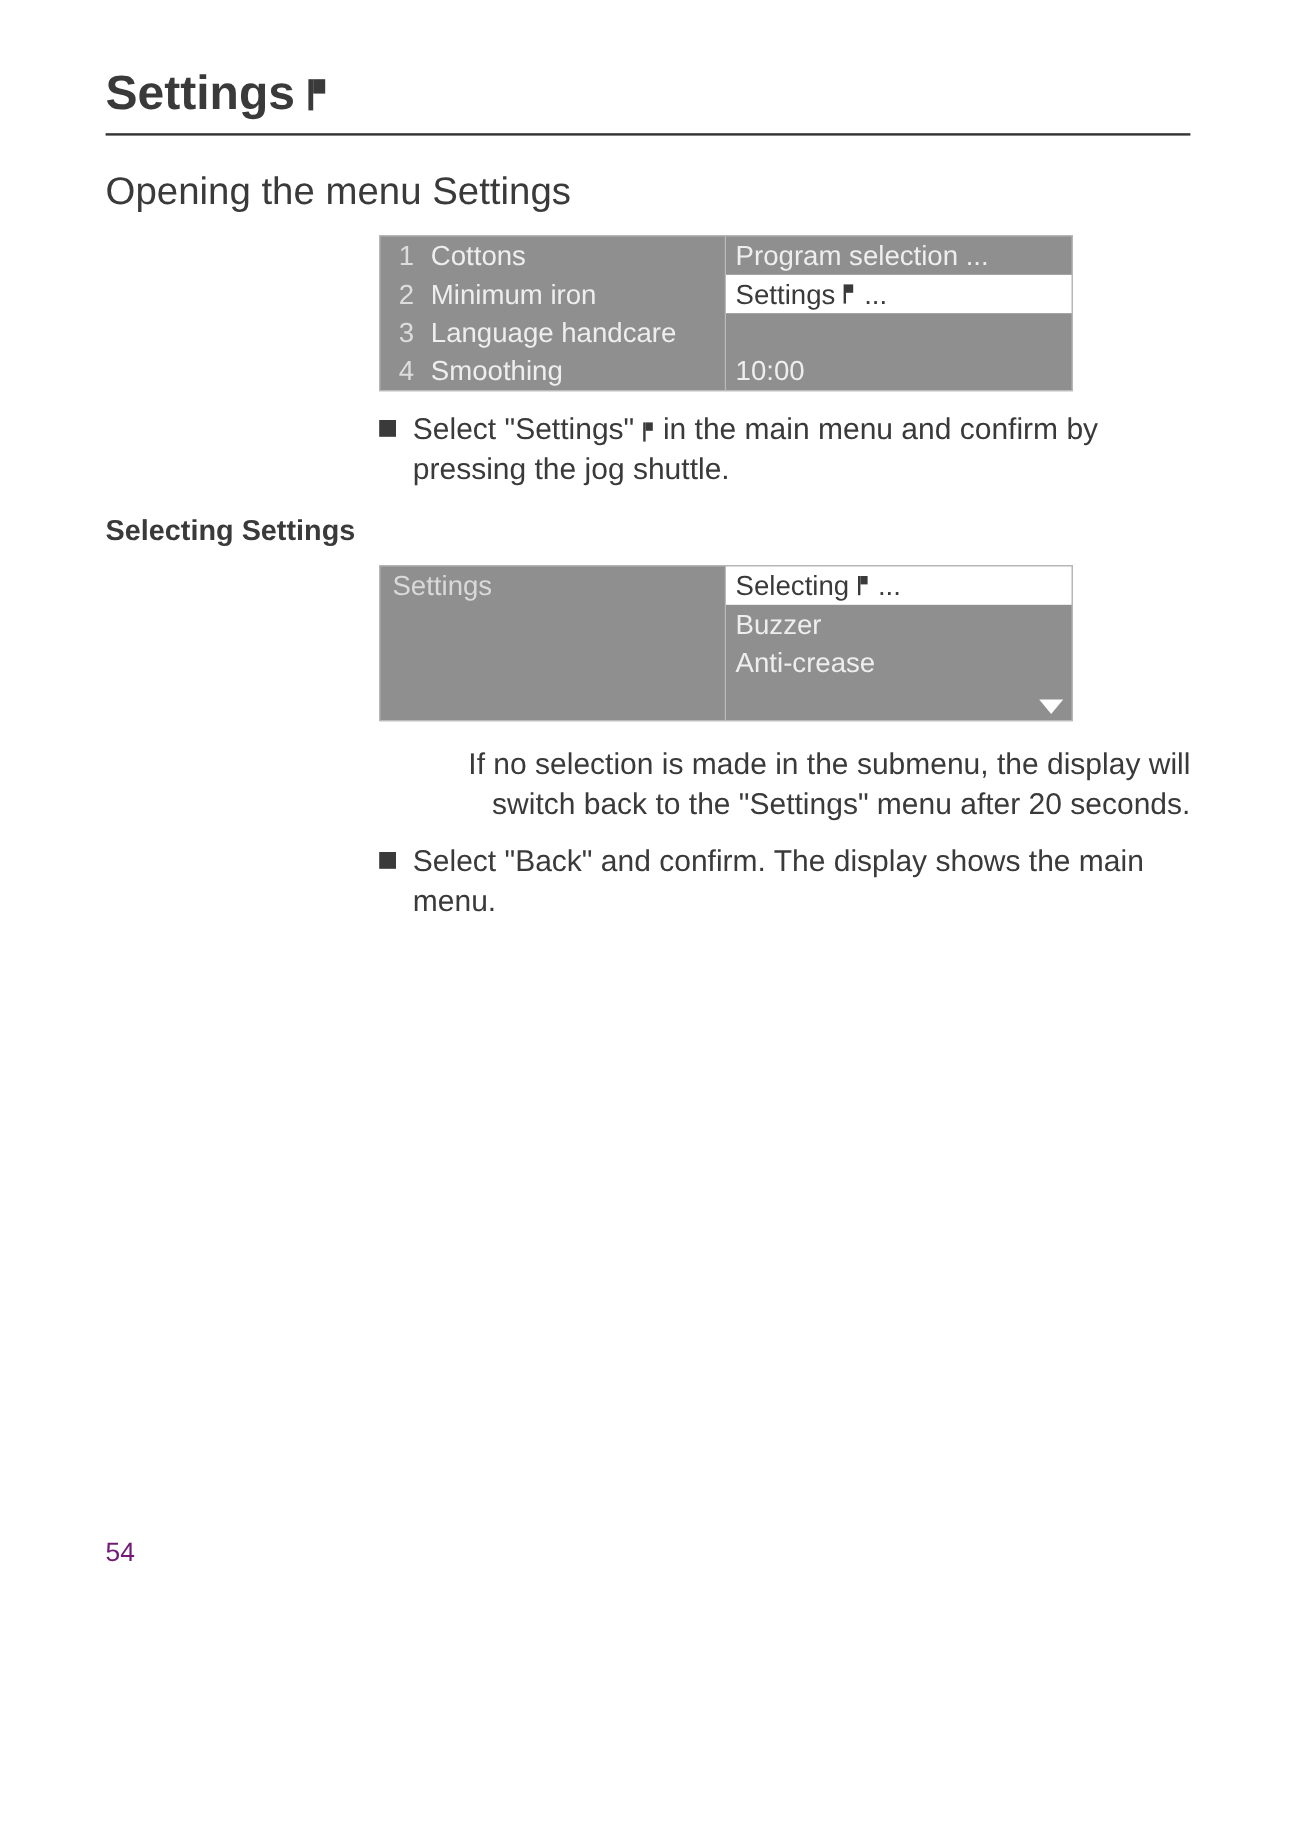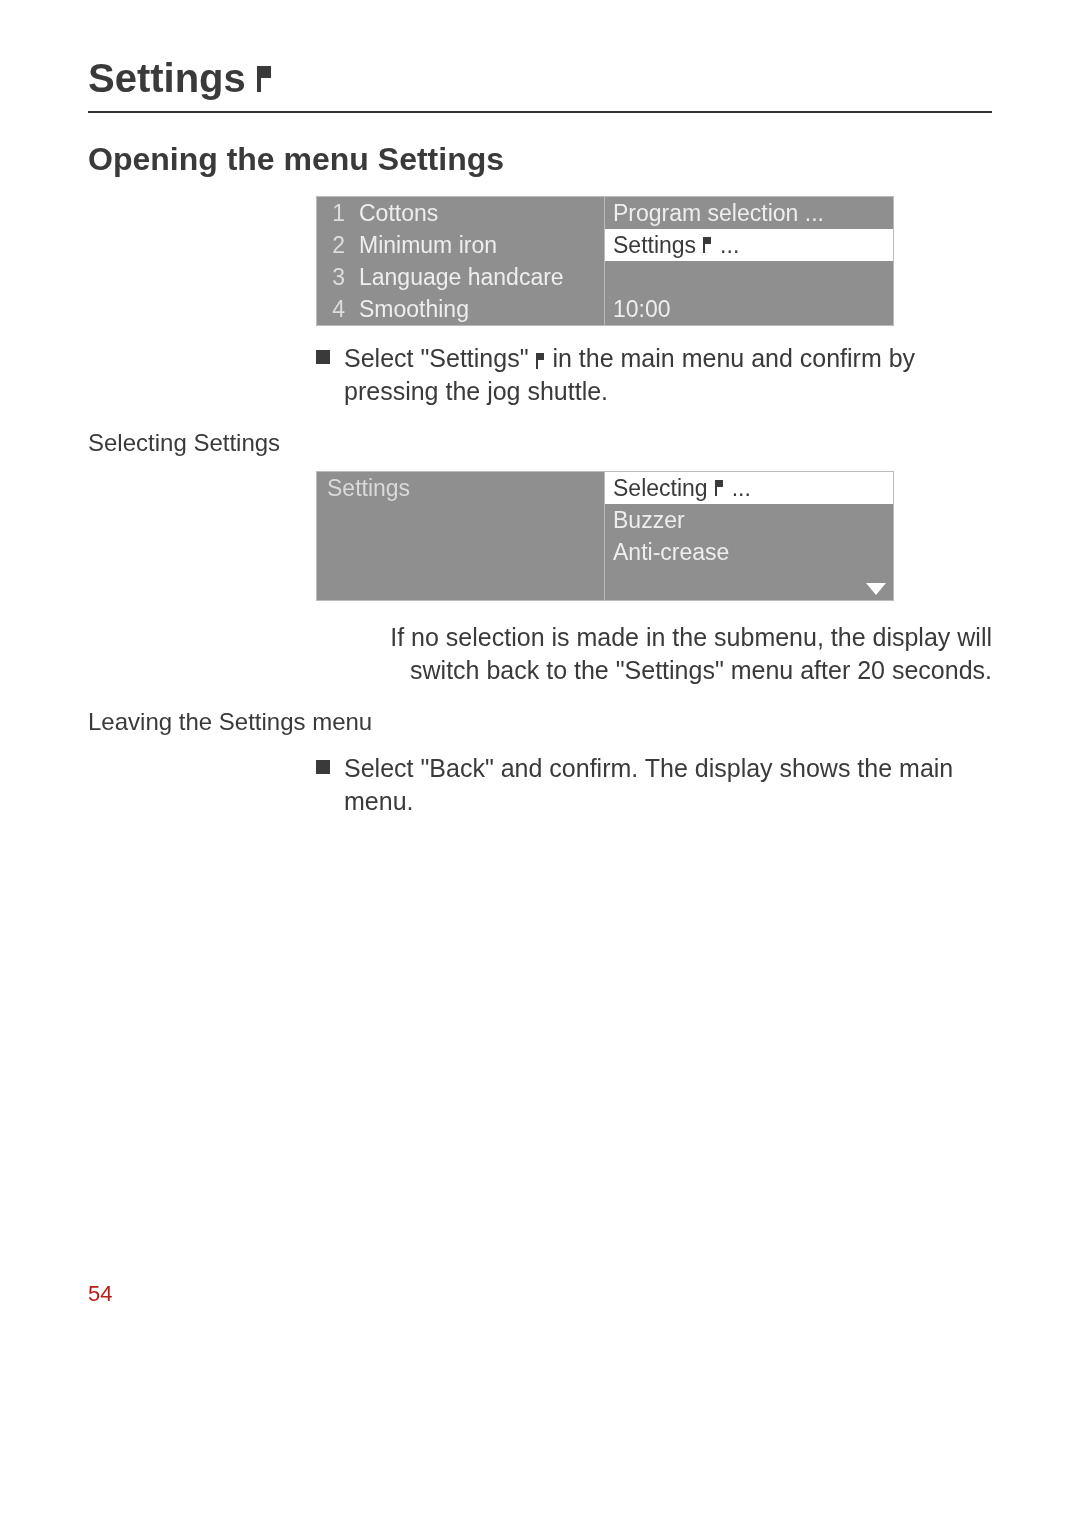--- a/index.html
+++ b/index.html
@@ -57,26 +57,26 @@
   .flag-icon.tiny::before {
     left: 1px; top: 0; width: 2px; height: 16px;
   }
   .flag-icon.tiny::after {
     left: 3px; top: 0; width: 6px; height: 7px;
   }
   .flag-dark { color: #3a3a3a; }
 
   .section-title {
     font-size: 32px;
-    font-weight: bold;
+    font-weight: normal;
     margin: 28px 0 18px 0;
   }
   .sub-title {
     font-size: 24px;
-    font-weight: normal;
+    font-weight: bold;
     margin: 22px 0 14px 0;
   }
 
   .content-block {
     margin-left: 228px;
   }
 
   .display {
     background: #8f8f8f;
     color: #fff;
@@ -154,21 +154,21 @@
     font-size: 25px;
     line-height: 1.3;
     margin: 20px 0 0 0;
     text-align: right;
   }
   .page-number {
     position: absolute;
     left: 88px;
     bottom: 56px;
     font-size: 22px;
-    color: #b91c1c;
+    color: #701a75;
   }
   .back-arrow {
     display: inline-flex;
     align-items: center;
     margin-left: 6px;
   }
 </style>
 </head>
 <body>
 
@@ -254,21 +254,20 @@
           </div>
         </div>
       </div>
       <div class="scroll-arrow"></div>
     </div>
 
 
     <div class="plain-para">If no selection is made in the submenu, the display will switch back to the "Settings" menu after 20 seconds.</div>
   </div>
 
-  <div class="sub-title">Leaving the Settings menu</div>
 
   <div class="content-block">
     <div class="bullet-para">
       <span class="sq"></span>
       <span class="txt">Select "Back" and confirm. The display shows the main menu.</span>
     </div>
   </div>
 
   <div class="page-number">54</div>
 </div>

